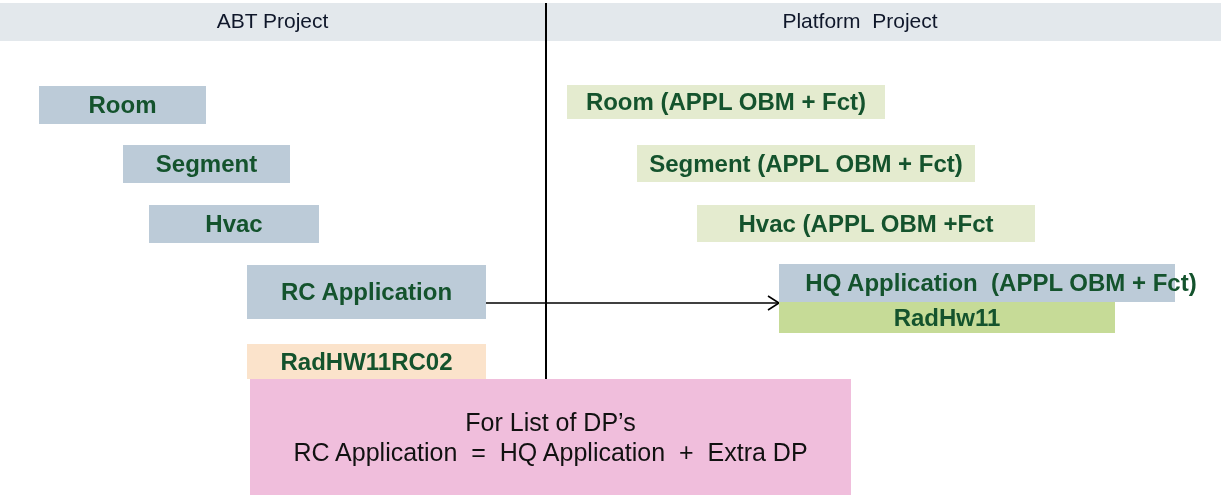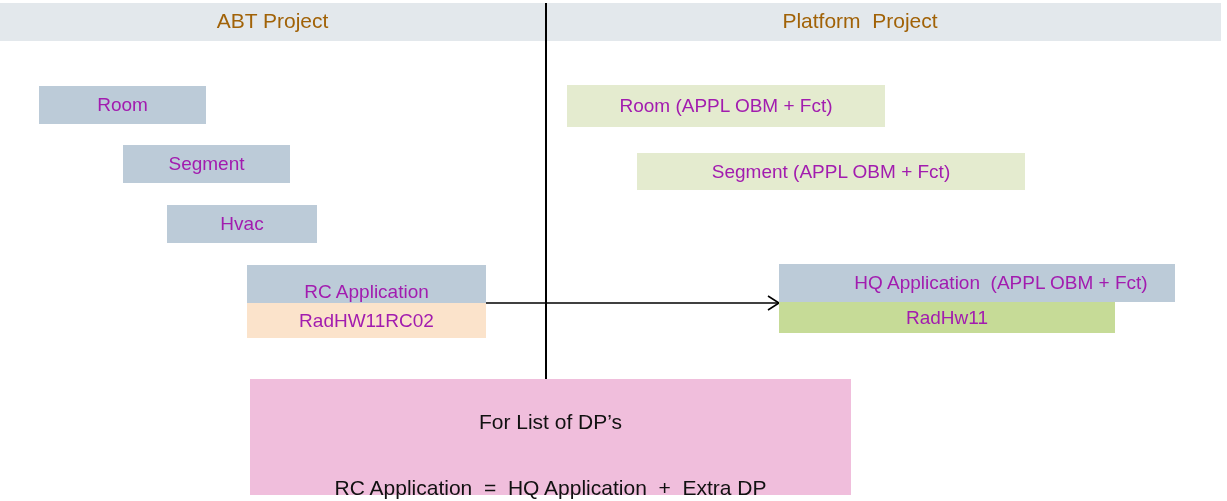--- a/index.html
+++ b/index.html
@@ -25,21 +25,21 @@
     left: 0px;
     top: 3px;
     width: 1221px;
     height: 38px;
     background: #e3e8ec;
   }
   .header-title {
     position: absolute;
     top: 10px;
     font-size: 21px;
-    color: #a16207;
+    color: #0f172a;
     line-height: 22px;
     white-space: pre;
     text-align: center;
   }
   #header-title-left  { left: 0px;   width: 545px; }
   #header-title-right { left: 546px; width: 628px; }
 
   
   .divider-line {
     position: absolute;
@@ -50,29 +50,30 @@
     background: #000000;
   }
 
   
   .node {
     position: absolute;
     box-sizing: border-box;
     display: flex;
     align-items: center;
     justify-content: center;
-    font-size: 19px;
-    color: #a21caf;
+    font-size: 24px;
+    color: #14532d;
     line-height: 1.05;
     white-space: pre;
+    font-weight: bold;
   }
   .node.blue   { background: #bccbd8; }
   .node.green  { background: #e4ebcf; }
   .node.olive  { background: #c6db97; }
-  .node.peach  { background: #fbe3cb; }
+  .node.peach  { background: #fbe3cb; margin-top: 41px; }
 
   
   .arrow-wrap {
     position: absolute;
     left: 486px;
     top: 292px;
     width: 296px;
     height: 22px;
   }
   .arrow-wrap svg { display: block; }
@@ -85,62 +86,62 @@
     width: 601px;
     height: 116px;
     background: #f0bedc;
     display: flex;
     flex-direction: column;
     align-items: center;
     justify-content: center;
     gap: 4px;
   }
   .callout-line {
-    font-size: 21px;
+    font-size: 25px;
     color: #111111;
     line-height: 26px;
     white-space: pre;
     text-align: center;
-    margin-top: 36px;
   }
 </style>
 </head>
 <body>
 
 <div id="canvas">
 
   <div class="header-band"></div>
 
   <div class="header-title" id="header-title-left">ABT Project</div>
 
   <div class="header-title" id="header-title-right">Platform  Project</div>
 
   <div class="divider-line"></div>
 
   <div class="node blue" style="left:39px; top:86px; width:167px; height:38px;">Room</div>
 
   <div class="node blue" style="left:123px; top:145px; width:167px; height:38px;">Segment</div>
 
-  <div class="node blue" style="left:167px; top:205px; width:150px; height:38px;">Hvac</div>
+  <div class="node blue" style="left:149px; top:205px; width:170px; height:38px;">Hvac</div>
 
   <div class="node blue" style="left:247px; top:265px; width:239px; height:54px;">RC Application</div>
 
   <div class="node peach" style="left:247px; top:303px; width:239px; height:35px;">RadHW11RC02</div>
 
   <div class="arrow-wrap">
     <svg width="296" height="22" viewBox="0 0 296 22" xmlns="http://www.w3.org/2000/svg">
       <line x1="0" y1="11" x2="292" y2="11" stroke="#000000" stroke-width="1.6"></line>
       <polyline points="282,4 293,11 282,18" fill="none" stroke="#000000" stroke-width="1.6"></polyline>
     </svg>
   </div>
 
-  <div class="node green" style="left:567px; top:85px; width:318px; height:42px;">Room (APPL OBM + Fct)</div>
+  <div class="node green" style="left:567px; top:85px; width:318px; height:34px;">Room (APPL OBM + Fct)</div>
 
-  <div class="node green" style="left:637px; top:145px; width:388px; height:37px;margin-top:8px;">Segment (APPL OBM + Fct)</div>
+  <div class="node green" style="left:637px; top:145px; width:338px; height:37px;">Segment (APPL OBM + Fct)</div>
 
+  <div class="node green" style="left:697px; top:205px; width:338px; height:37px;">Hvac (APPL OBM +Fct</div>
 
   <div class="node blue" style="left:779px; top:264px; width:396px; height:38px;padding-left:48px;">HQ Application  (APPL OBM + Fct)</div>
 
   <div class="node olive" style="left:779px; top:302px; width:336px; height:31px;">RadHw11</div>
 
 
   <div class="callout">
     <div class="callout-line">For List of DP’s</div>
     <div class="callout-line">RC Application  =  HQ Application  +  Extra DP</div>
   </div>

